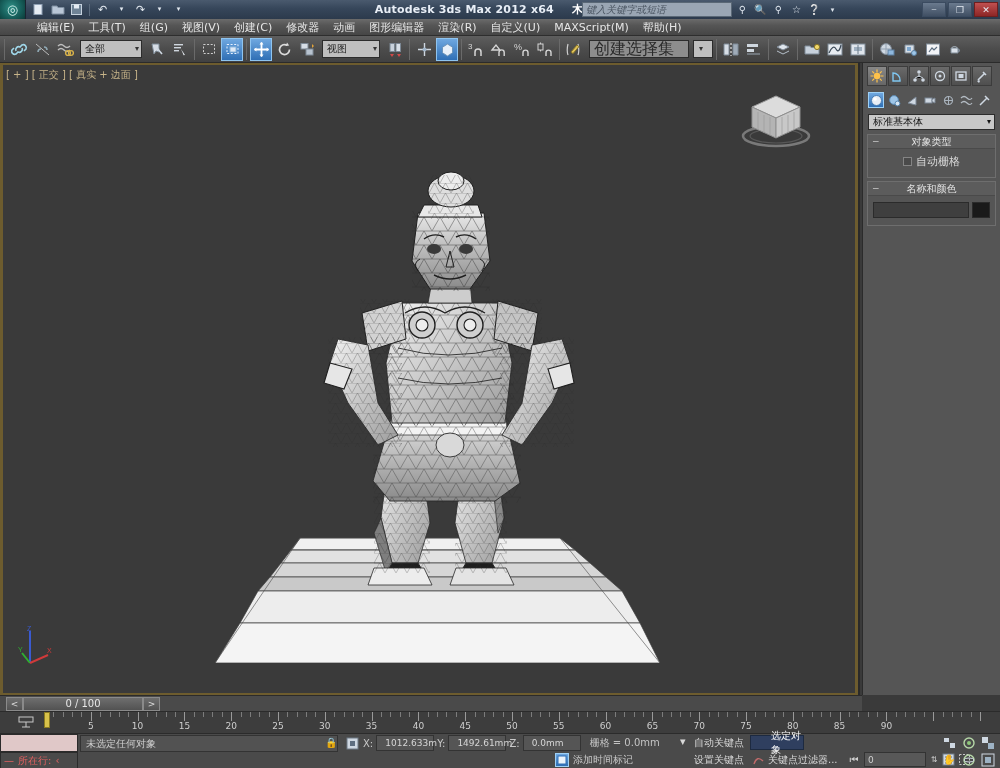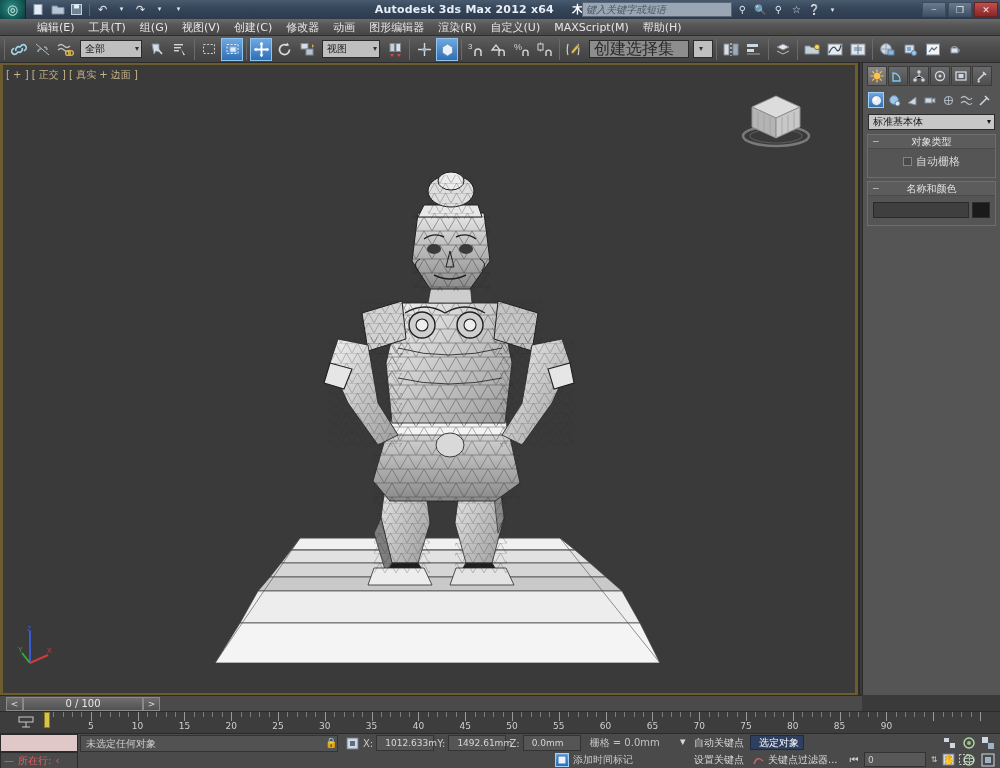--- a/index.html
+++ b/index.html
@@ -206,21 +206,21 @@
   .gridtxt{ color:#c4c4c4; font-size:10px; margin-left:6px;}
   .timetag{
     position:absolute; left:555px; top:19px; display:flex; align-items:center; gap:4px;
   }
   .timetag .sq{ width:14px;height:14px;background:linear-gradient(to bottom,#6fa8e0,#2f6fb5);
     border:1px solid #9ed0f5; display:flex;align-items:center;justify-content:center;}
   .keyarea{ position:absolute; left:680px; top:0; width:320px; height:35px;}
   .keybtn{ height:15px; display:flex; align-items:center; color:#d8d8d8; font-size:10px;}
   .selset{
     width:54px; height:15px; background:#2f3f5f; border:1px solid #1d2a40;
-    color:#ffffff; font-size:10px; display:flex; align-items:center; padding-left:8px;
+    color:#ffffff; font-size:10px; display:flex; align-items:center; padding-left:20px;
   }
   .spin{
     width:62px;height:15px;background:#585858;border:1px solid #333;
     color:#cfcfcf;font-size:9px;display:flex;align-items:center;padding-left:3px;
   }
   .navicons{ position:absolute; right:4px; top:1px; display:flex; gap:3px;}
   .navicons2{ position:absolute; right:4px; top:18px; display:flex; gap:3px;}
   .nbtn{ width:16px;height:15px;display:flex;align-items:center;justify-content:center;
     color:#d0d0d0; font-size:10px;}
 

